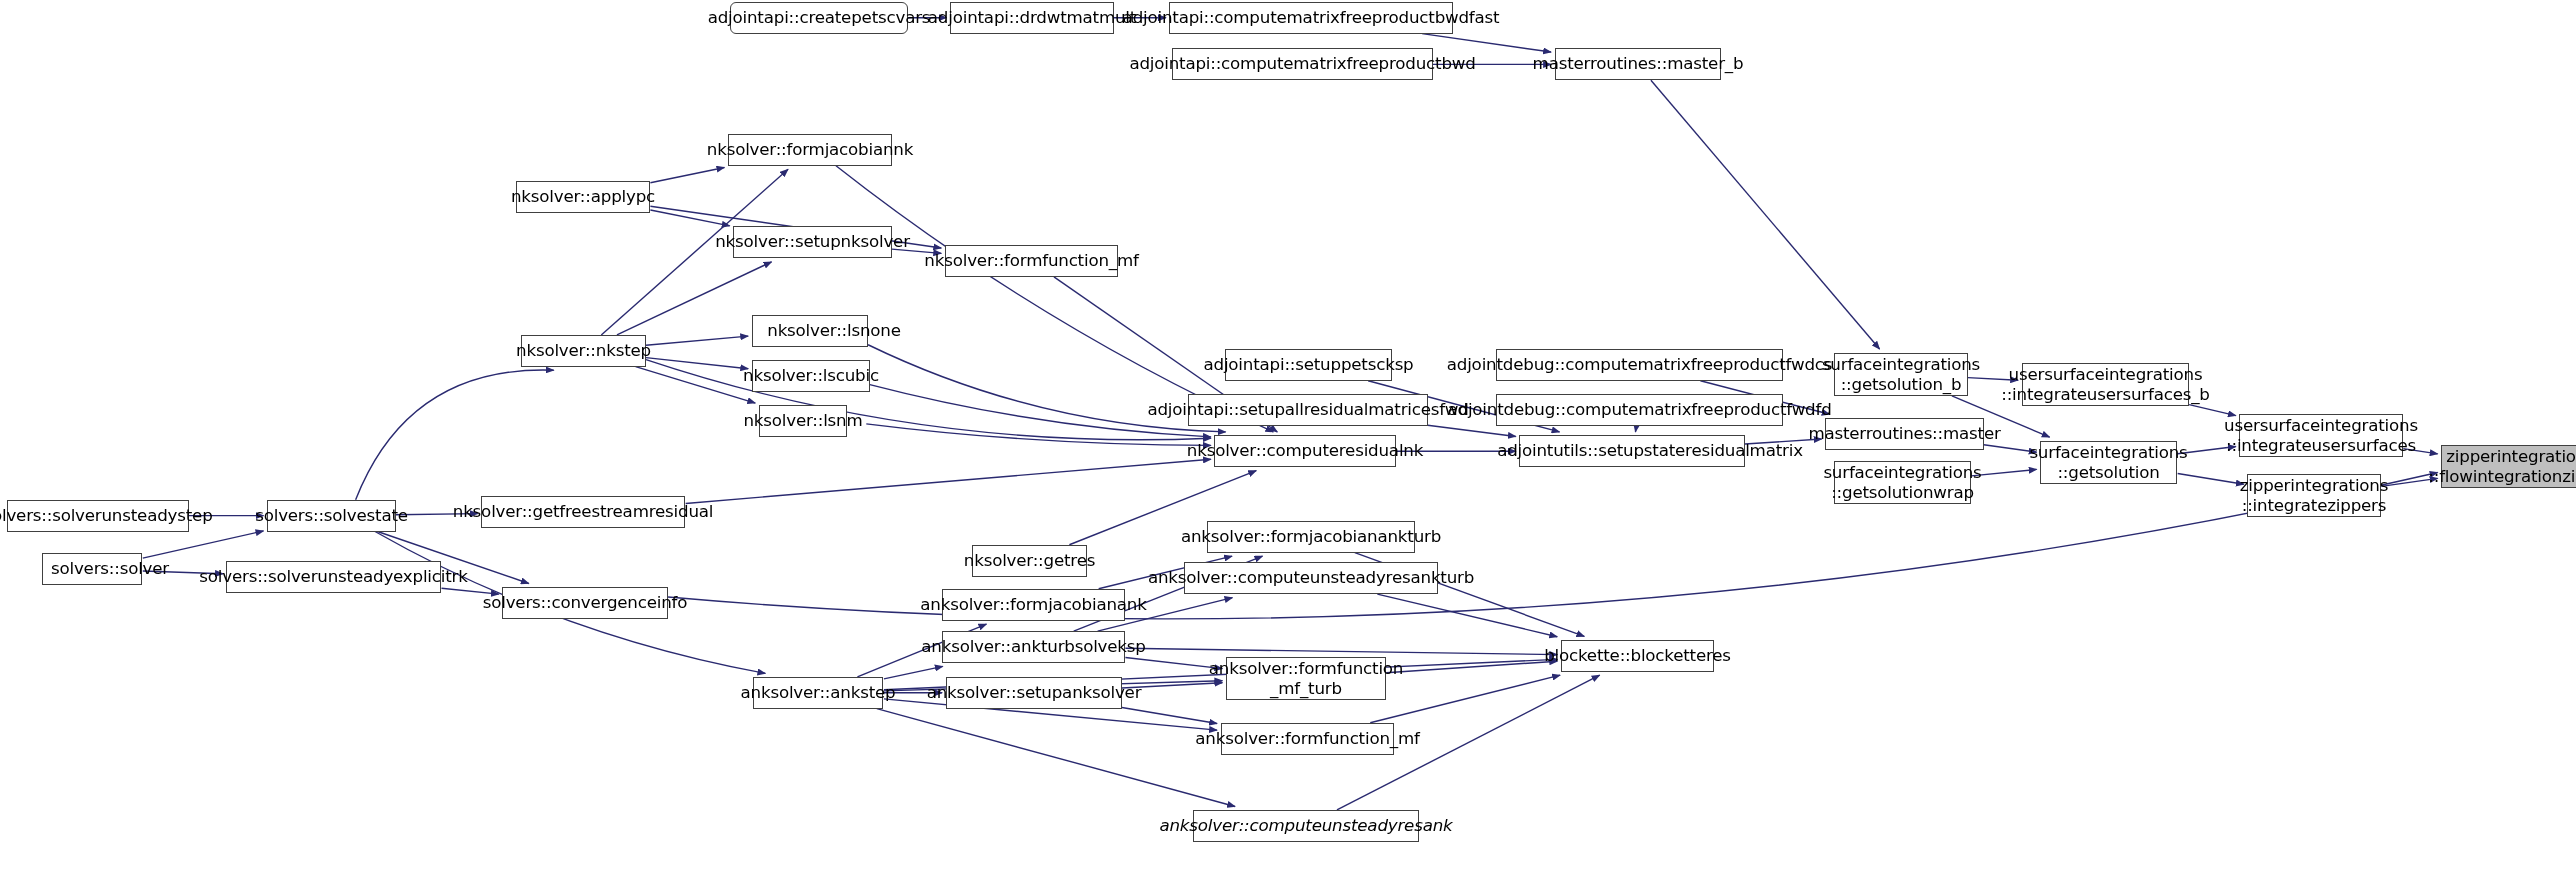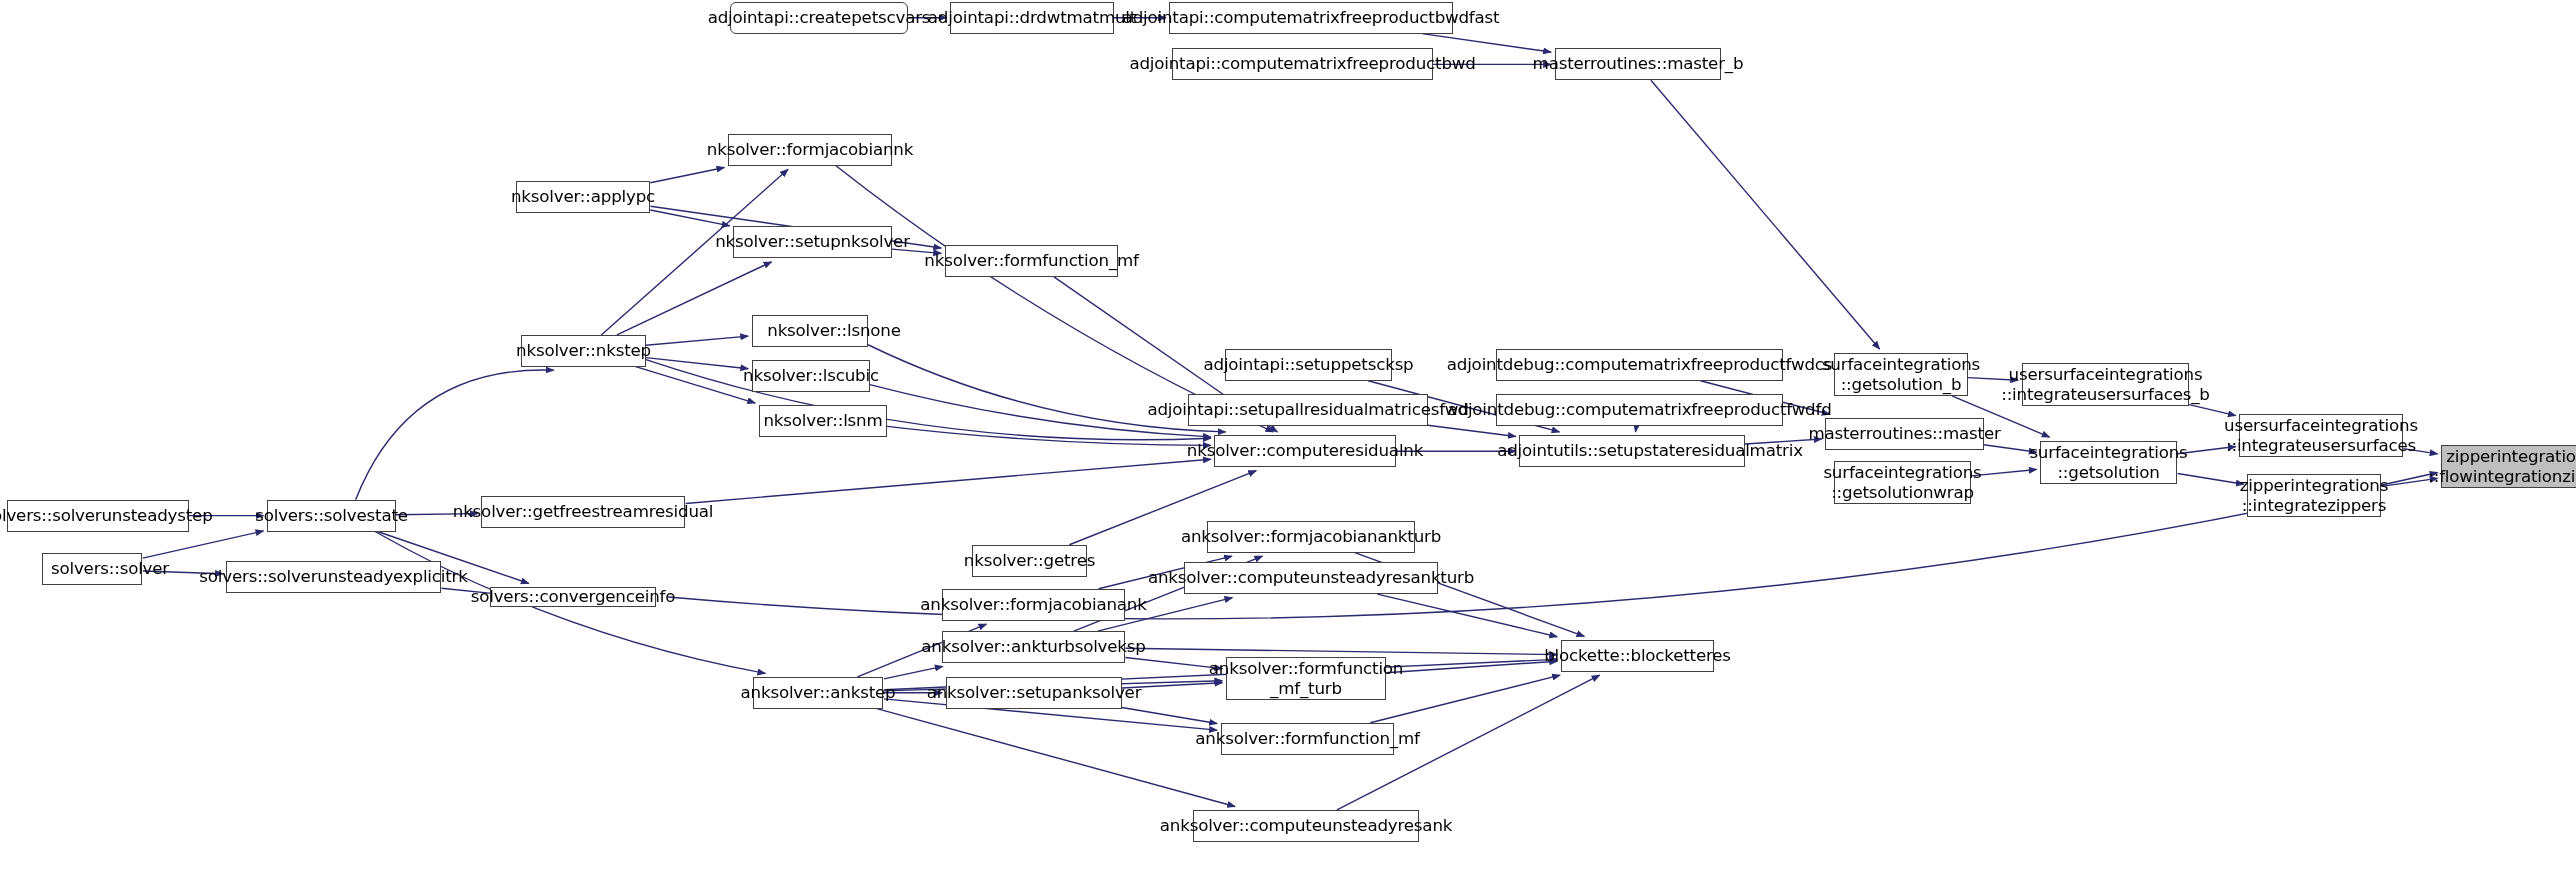--- a/index.html
+++ b/index.html
@@ -131,21 +131,21 @@
       <div class="node" style="left: 1169px; top: 1.8px; width: 284px; height: 32px;">adjointapi::computematrixfreeproductbwdfast</div>
       <div class="node" style="left: 1172px; top: 48px; width: 261px; height: 32px;">adjointapi::computematrixfreeproductbwd</div>
       <div class="node" style="left: 1555px; top: 48px; width: 166px; height: 32px;">masterroutines::master_b</div>
       <div class="node" style="left: 728px; top: 134px; width: 164px; height: 32px;">nksolver::formjacobiannk</div>
       <div class="node" style="left: 516px; top: 181px; width: 134px; height: 32px;">nksolver::applypc</div>
       <div class="node" style="left: 733px; top: 226px; width: 159px; height: 32px;">nksolver::setupnksolver</div>
       <div class="node" style="left: 945px; top: 245px; width: 173px; height: 32px;">nksolver::formfunction_mf</div>
       <div class="node" style="left: 752px; top: 315px; width: 116px; height: 32px; padding-left: 48px;">nksolver::lsnone</div>
       <div class="node" style="left: 521px; top: 335px; width: 125px; height: 32px;">nksolver::nkstep</div>
       <div class="node" style="left: 752px; top: 360px; width: 118px; height: 32px;">nksolver::lscubic</div>
-      <div class="node" style="left: 759px; top: 405px; width: 128px; height: 32px;">nksolver::lsnm</div>
+      <div class="node" style="left: 759px; top: 405px; width: 88px; height: 32px;">nksolver::lsnm</div>
       <div class="node" style="left: 1225px; top: 349px; width: 167px; height: 32px;">adjointapi::setuppetscksp</div>
       <div class="node" style="left: 1496px; top: 349px; width: 287px; height: 32px;">adjointdebug::computematrixfreeproductfwdcs</div>
       <div class="node" style="left: 1188px; top: 394px; width: 240px; height: 32px;">adjointapi::setupallresidualmatricesfwd</div>
       <div class="node" style="left: 1496px; top: 394px; width: 287px; height: 32px;">adjointdebug::computematrixfreeproductfwdfd</div>
       <div class="node" style="left: 1214px; top: 435px; width: 182px; height: 32px;">nksolver::computeresidualnk</div>
       <div class="node" style="left: 1519px; top: 435px; width: 226px; height: 32px; padding-left: 36px;">adjointutils::setupstateresidualmatrix</div>
       <div class="node" style="left: 1834px; top: 353px; width: 134px; height: 43px;">surfaceintegrations
 ::getsolution_b</div>
       <div class="node" style="left: 2022px; top: 363px; width: 167px; height: 43px;">usersurfaceintegrations
 ::integrateusersurfaces_b</div>
@@ -158,28 +158,28 @@
 ::integrateusersurfaces</div>
       <div class="node" style="left: 2247px; top: 474px; width: 134px; height: 43px;">zipperintegrations
 ::integratezippers</div>
       <div class="node highlight" style="left: 2441px; top: 445px; width: 159px; height: 43px;">zipperintegrations
 ::flowintegrationzipper</div>
       <div class="node" style="left: 7px; top: 500px; width: 182px; height: 32px;">solvers::solverunsteadystep</div>
       <div class="node" style="left: 267px; top: 500px; width: 129px; height: 32px;">solvers::solvestate</div>
       <div class="node" style="left: 481px; top: 496px; width: 204px; height: 32px;">nksolver::getfreestreamresidual</div>
       <div class="node" style="left: 42px; top: 553px; width: 100px; height: 32px; padding-left: 36px;">solvers::solver</div>
       <div class="node" style="left: 226px; top: 561px; width: 215px; height: 32px;">solvers::solverunsteadyexplicitrk</div>
-      <div class="node" style="left: 490px; top: 587px; width: 166px; height: 20px;">solvers::convergenceinfo</div>
+      <div class="node" style="left: 502px; top: 587px; width: 166px; height: 32px;">solvers::convergenceinfo</div>
       <div class="node" style="left: 972px; top: 545px; width: 115px; height: 32px;">nksolver::getres</div>
       <div class="node" style="left: 1207px; top: 521px; width: 208px; height: 32px;">anksolver::formjacobianankturb</div>
       <div class="node" style="left: 1184px; top: 562px; width: 254px; height: 32px;">anksolver::computeunsteadyresankturb</div>
       <div class="node" style="left: 942px; top: 589px; width: 183px; height: 32px;">anksolver::formjacobianank</div>
       <div class="node" style="left: 1561px; top: 640px; width: 153px; height: 32px;">blockette::blocketteres</div>
       <div class="node" style="left: 942px; top: 631px; width: 183px; height: 32px;">anksolver::ankturbsolveksp</div>
       <div class="node" style="left: 753px; top: 677px; width: 130px; height: 32px;">anksolver::ankstep</div>
       <div class="node" style="left: 946px; top: 677px; width: 176px; height: 32px;">anksolver::setupanksolver</div>
       <div class="node" style="left: 1226px; top: 657px; width: 160px; height: 43px;">anksolver::formfunction
 _mf_turb</div>
       <div class="node" style="left: 1221px; top: 723px; width: 173px; height: 32px;">anksolver::formfunction_mf</div>
-      <div class="node" style="left: 1193px; top: 810px; width: 226px; height: 32px;">anksolver::computeunsteadyresank</div>
+      <div class="node" style="left: 1193px; top: 810px; width: 226px; height: 32px; font-style: italic;">anksolver::computeunsteadyresank</div>
     </div>
 </div>
 
 
 </body></html>

